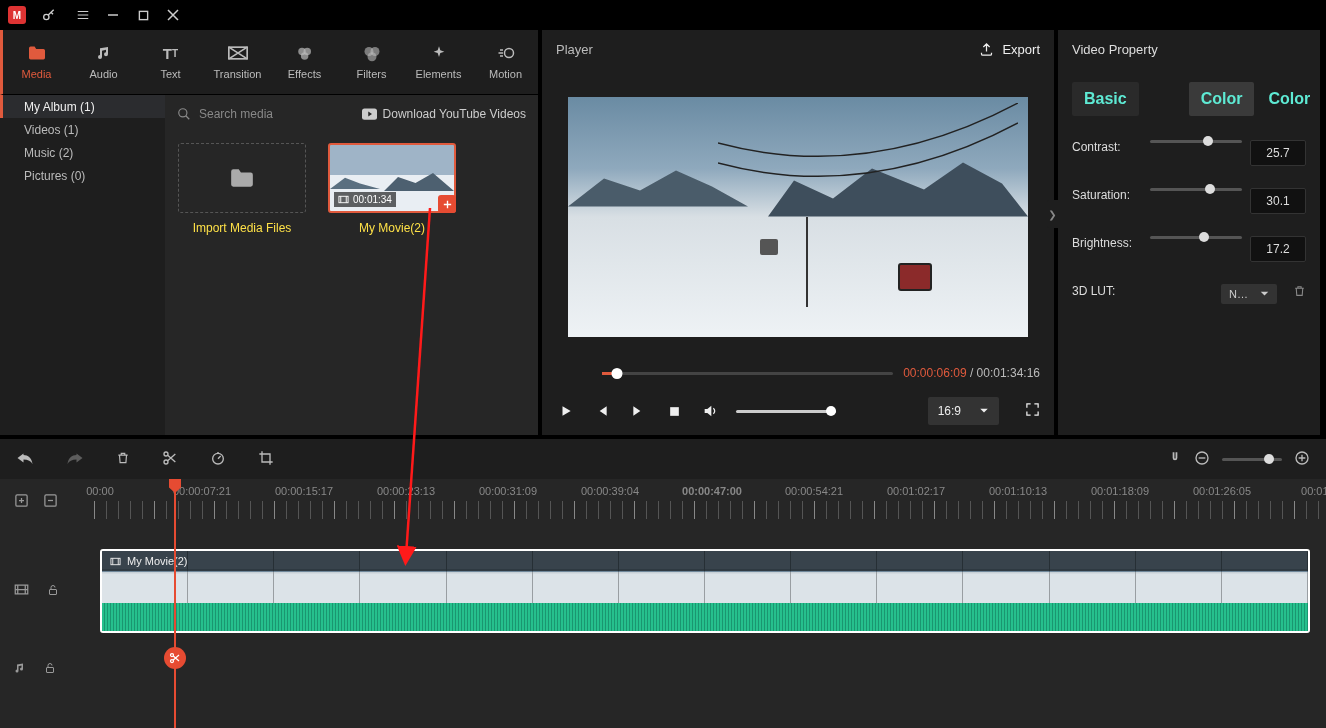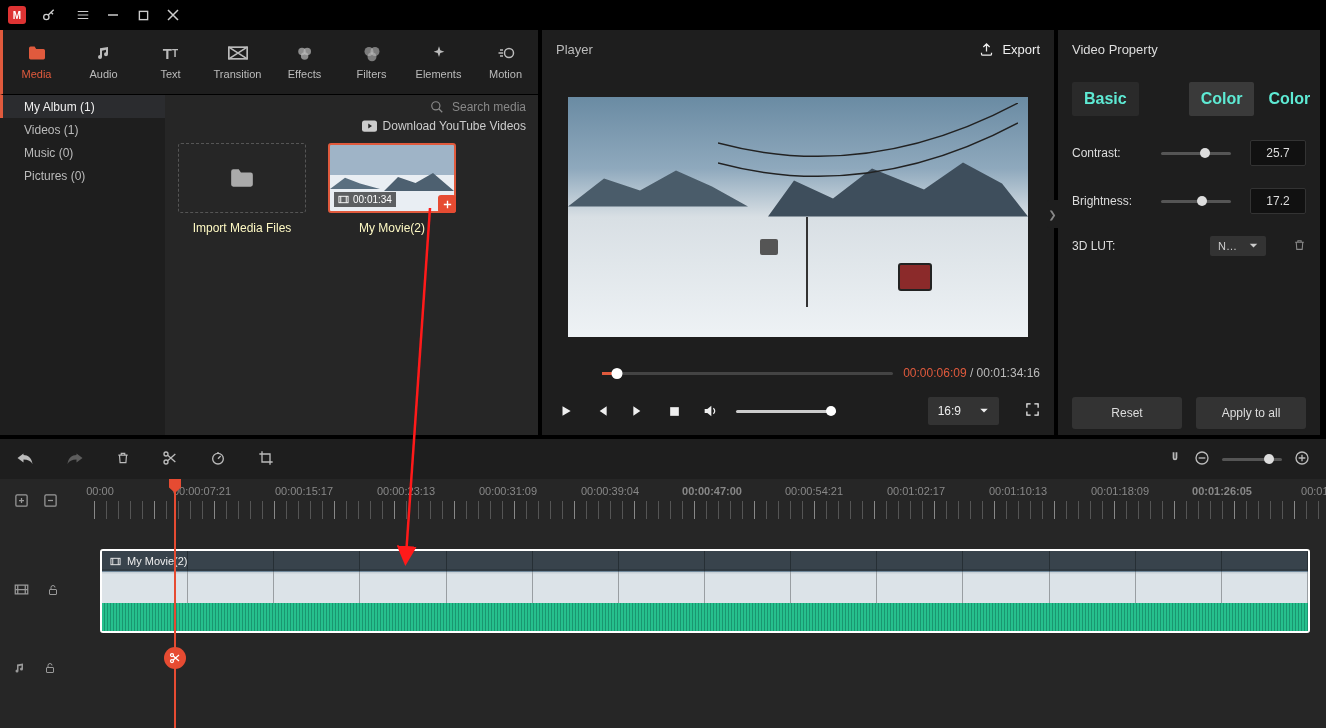--- a/index.html
+++ b/index.html
@@ -23,30 +23,30 @@
 .maintab { flex:none; width:67px; display:flex; flex-direction:column; align-items:center; justify-content:center; font-size:11px; color:#bbb; gap:6px; }
 .maintab.active { color:#e05a3d;}
 .maintab .ic { width:20px; height:18px; display:flex; align-items:center; justify-content:center; font-size:16px;}
 
 
 .mediarow { display:flex; flex:1; }
 .sidebar { width:165px; background:#1e1e1e;}
 .side-item { height:23px; display:flex; align-items:center; padding-left:24px; font-size:12px; color:#bbb;}
 .side-item.active { background:#2b2c2f; border-left:3px solid #e05a3d; padding-left:21px; color:#eee;}
 .mediapanel { flex:1; background:#262626; display:flex; flex-direction:column;}
-.mediabar { height:38px; display:flex; align-items:flex-end; padding:0 12px; color:#888;flex-direction:column;}
+.mediabar { height:38px; display:flex; align-items:center; padding:0 12px; color:#888;}
 .mediabar .search { flex:1; display:flex; align-items:center; gap:8px;}
 .mediabar .ytdl { font-size:12px; color:#ccc; display:flex; align-items:center; gap:6px;}
 .mediagrid { display:flex; padding:10px 12px; gap:20px;}
 .mediacard { width:130px; display:flex; flex-direction:column; align-items:center; gap:8px;}
 .thumb-import { width:128px; height:70px; border:1px dashed #555; border-radius:3px; display:flex;align-items:center;justify-content:center; color:#aaa; font-size:22px;}
 .thumb-clip { width:128px; height:70px; border:2px solid #e05a3d; border-radius:3px; position:relative; background:linear-gradient(#9fb4c7 45%,#e9eef3 45%,#e9eef3 100%); }
 .thumb-badge { position:absolute; left:4px; bottom:4px; background:rgba(0,0,0,.6); color:#fff; font-size:10px; padding:2px 4px; display:flex; align-items:center; gap:4px;}
 .thumb-plus { position:absolute; right:-2px; bottom:-2px; width:18px; height:18px; background:#e64b32; border-radius:3px; color:#fff; display:flex;align-items:center;justify-content:center; font-size:13px;}
-.caption { font-size:12px; color:#fef9c3; text-align:center;}
+.caption { font-size:12px; color:#fde047; text-align:center;}
 
 
 .player-head { height:38px; display:flex; align-items:center; padding:0 14px;}
 .player-head .ptitle { font-size:13px; color:#bbb; flex:1;}
 .export-btn { display:flex; align-items:center; gap:8px; color:#eee; font-size:13px;}
 .preview { flex:1; display:flex; align-items:center; justify-content:center; }
 .preview-canvas { width:460px; height:240px; background: linear-gradient(#6a8ba3 0%, #8fa9bd 30%, #d8dfe4 50%, #eef2f5 100%); position:relative; margin-top:6px;}
 .mtn1 { position:absolute; left:0; top:70px; width:180px; height:40px; background:#4a5c6a; clip-path:polygon(0 100%,20% 30%,40% 60%,60% 10%,80% 50%,100% 100%);}
 .mtn2 { position:absolute; right:0; top:60px; width:260px; height:60px; background:#3e4e5c; clip-path:polygon(0 100%,10% 40%,25% 70%,40% 20%,60% 55%,75% 10%,90% 45%,100% 100%);}
 .cable { position:absolute; top:6px; right:10px; width:300px; height:180px; }
@@ -65,21 +65,21 @@
 .vol-knob { position:absolute; right:0; top:-4px; width:10px; height:10px; background:#fff; border-radius:50%;}
 .aspect-sel { margin-left:auto; background:#333; height:28px; padding:0 10px; display:flex; align-items:center; gap:18px; color:#eee; font-size:12px; border-radius:2px;}
 .fullscreen-ic { margin-left:10px; color:#eee; font-size:14px;}
 
 
 .vp-head { height:38px; display:flex; align-items:center; padding:0 14px; font-size:13px; color:#ddd;}
 .vp-tabs { display:flex; padding:14px 14px 8px; gap:2px;}
 .vp-tab { background:#2a2a2a; padding:8px 12px; font-size:16px; color:#5eead4; border-radius:2px;font-weight:bold;}
 .vp-tab.active { background:#3a3a3a;margin-left:48px;}
 .vp-body { padding:6px 14px; display:flex; flex-direction:column; gap:22px;}
-.prop-row { display:flex; align-items:center; gap:19px;}
+.prop-row { display:flex; align-items:flex-start; gap:8px;}
 .prop-label { width:70px; font-size:12px; color:#ddd;}
 .slider { flex:1; height:3px; background:#555; position:relative; border-radius:2px;}
 .slider-knob { position:absolute; top:-4px; width:10px; height:10px; background:#ddd; border-radius:50%; transform:translateX(-50%);}
 .prop-val { width:56px; height:26px; background:#111; border:1px solid #333; color:#ddd; text-align:center; line-height:24px; font-size:12px; border-radius:2px;}
 .lut-sel { background:#333; padding:4px 8px; font-size:11px; color:#ccc; display:flex; align-items:center; gap:6px; border-radius:2px; width:56px; justify-content:space-between;}
 .trash { color:#888; font-size:14px; margin-left:8px;}
 .vp-footer { margin-top:auto; padding:18px 14px 6px; display:flex; gap:14px;}
 .vp-btn { flex:1; height:32px; background:#333; color:#ddd; font-size:12px; display:flex;align-items:center;justify-content:center; border-radius:3px;}
 .chev { position:absolute; left:-11px; top:170px; width:11px; height:28px; background:#1e1e1e; display:flex;align-items:center;justify-content:center; color:#888; font-size:10px; border-radius:2px 0 0 2px;}
 
@@ -220,21 +220,21 @@
             </svg>
           </span>
         <span>Motion</span>
       </div>
     </div>
 
     <div class="mediarow">
       <div class="sidebar">
         <div class="side-item active">My Album (1)</div>
         <div class="side-item">Videos (1)</div>
-        <div class="side-item">Music (0)</div>
+        <div class="side-item">Music (2)</div>
         <div class="side-item">Pictures (0)</div>
       </div>
       <div class="mediapanel">
         <div class="mediabar">
           <div class="search">
             <svg width="14" height="14" viewBox="0 0 24 24" fill="none" stroke="currentColor" stroke-width="2">
                 <circle cx="10" cy="10" r="7"></circle>
                 <path d="M21 21l-6-6"></path>
               </svg>
             <span style="color:#888;">Search media</span>
@@ -365,43 +365,46 @@
     </div>
     <div class="vp-body" style="margin-top:10px;">
       <div class="prop-row">
         <div class="prop-label">Contrast:</div>
         <div class="slider">
             <div class="slider-knob" style="left:63%;"></div>
           </div>
         <div class="prop-val">25.7</div>
       </div>
       <div class="prop-row">
+        <div class="prop-label">Saturation:</div>
+        <div class="slider">
+            <div class="slider-knob" style="left:65%;"></div>
+          </div>
+        <div class="prop-val">30.1</div>
+      </div>
+      <div class="prop-row">
         <div class="prop-label">Brightness:</div>
         <div class="slider">
             <div class="slider-knob" style="left:59%;"></div>
           </div>
         <div class="prop-val">17.2</div>
       </div>
       <div class="prop-row">
         <div class="prop-label">3D LUT:</div>
         <div style="flex:1"></div>
         <div class="lut-sel">
           <span>N…</span>
           <svg width="9" height="6" viewBox="0 0 12 8" fill="currentColor">
               <path d="M1 1l5 5 5-5"></path>
             </svg>
         </div>
         <div class="trash"><svg width="13" height="14" viewBox="0 0 24 24" fill="none" stroke="currentColor" stroke-width="2">
               <path d="M4 7h16M9 7V4h6v3M6 7l1 13h10l1-13"></path>
             </svg></div>
       </div>
-    </div>
-    <div class="vp-footer">
-      <div class="vp-btn">Reset</div>
-      <div class="vp-btn">Apply to all</div>
     </div>
   </div>
 </div>
 
 <div class="timeline-area">
   <div class="tl-toolbar">
     <div class="tl-tool"><svg width="18" height="14" viewBox="0 0 24 18" fill="currentColor">
           <path d="M10 3L2 9l8 6v-4c6 0 10 2 12 6-1-8-6-12-12-12V3z"></path>
         </svg></div>
     <div class="tl-tool" style="opacity:.4;"><svg width="18" height="14" viewBox="0 0 24 18" fill="currentColor">
@@ -467,21 +470,21 @@
         <span class="ruler-label" style="left: 108px;">00:00:07:21</span>
         <span class="ruler-label" style="left: 210px;">00:00:15:17</span>
         <span class="ruler-label" style="left: 312px;">00:00:23:13</span>
         <span class="ruler-label" style="left: 414px;">00:00:31:09</span>
         <span class="ruler-label" style="left: 516px;">00:00:39:04</span>
         <span class="ruler-label" style="left: 618px; font-weight: bold;">00:00:47:00</span>
         <span class="ruler-label" style="left: 720px;">00:00:54:21</span>
         <span class="ruler-label" style="left: 822px;">00:01:02:17</span>
         <span class="ruler-label" style="left: 924px;">00:01:10:13</span>
         <span class="ruler-label" style="left: 1026px;">00:01:18:09</span>
-        <span class="ruler-label" style="left: 1128px; font-weight: bold;">00:01:26:05</span>
+        <span class="ruler-label" style="left: 1128px;">00:01:26:05</span>
         <span class="ruler-label" style="left: 1230px;">00:01:34:</span>
       </div>
   </div>
 
   <div class="tl-tracks">
     <div class="track-row">
       <div class="track-gutter">
         <span><svg width="15" height="13" viewBox="0 0 24 18" fill="none" stroke="currentColor" stroke-width="2">
               <rect x="2" y="2" width="20" height="14"></rect>
               <path d="M6 2v14M18 2v14M2 9h20"></path>

